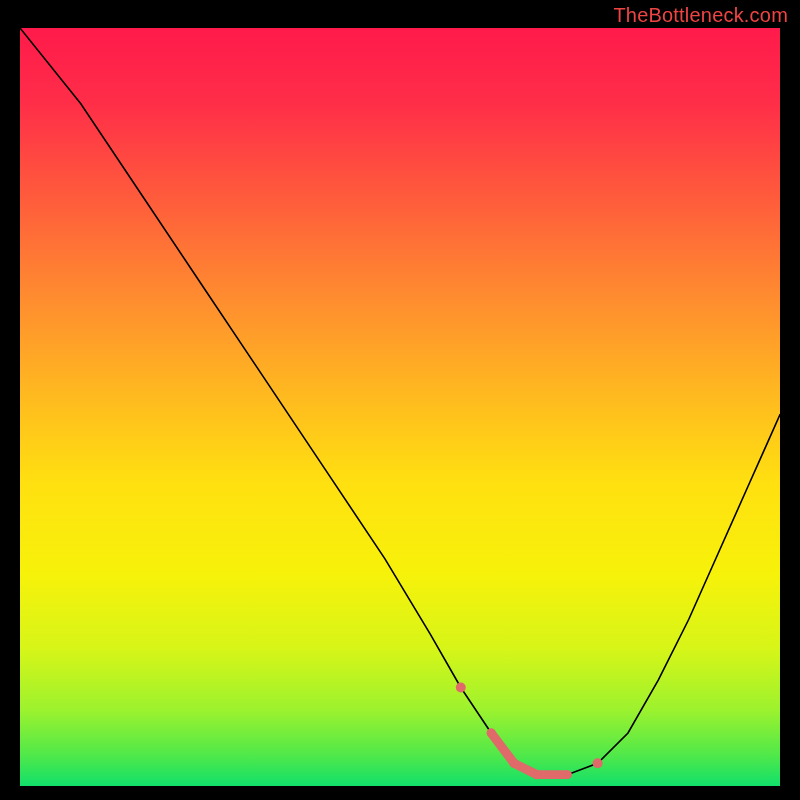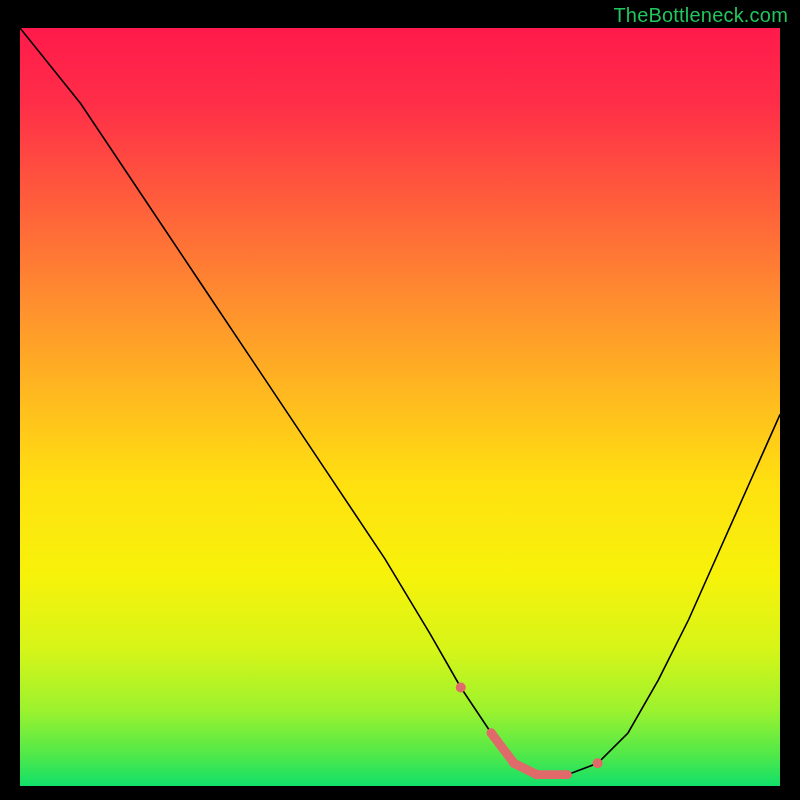--- a/index.html
+++ b/index.html
@@ -14,21 +14,21 @@
   }
   .outer {
     position: absolute;
     inset: 0;
     background: #000;
   }
   .watermark {
     position: absolute;
     top: 4px;
     right: 12px;
-    color: #22c55e;
+    color: #ef4444;
     font-size: 20px;
     font-weight: 500;
     letter-spacing: 0.2px;
     z-index: 10;
   }
   .plot {
     position: absolute;
     left: 20px;
     top: 28px;
     width: 760px;

